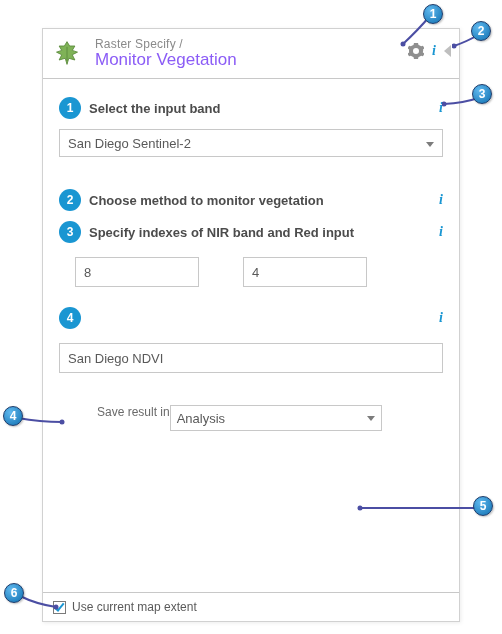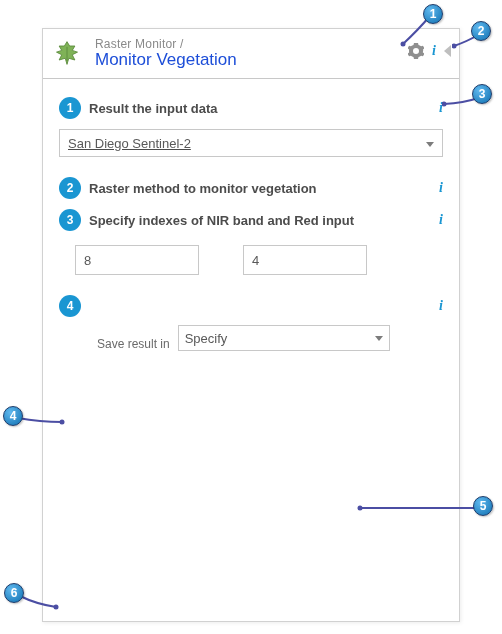--- a/index.html
+++ b/index.html
@@ -41,21 +41,21 @@
   .header-texts {
     margin-left: 44px;
   }
   .breadcrumb {
     font-size: 12px;
     color: #8a8a8a;
     letter-spacing: .2px;
   }
   .panel-title {
     font-size: 17px;
-    color: #1d4ed8;
+    color: #8b5cf6;
     margin-top: -1px;
     font-weight: 400;
   }
   .header-actions {
     position: absolute;
     right: 8px;
     top: 14px;
     display: flex;
     align-items: center;
     gap: 8px;
@@ -104,22 +104,21 @@
   .section-title {
     font-size: 13px;
     color: #4c4c4c;
     font-weight: 600;
   }
   .section-info {
     margin-left: auto;
   }
   .control-row {
     margin-top: 10px;
-    margin-bottom: 20px;
-    text-decoration: underline;
+    margin-bottom: 32px;
   }
   .select {
     width: 100%;
     height: 28px;
     border: 1px solid #c8c8c8;
     background: #fff;
     position: relative;
     display: flex;
     align-items: center;
     padding: 0 24px 0 8px;
@@ -155,23 +154,23 @@
   .text-input {
     width: 100%;
     height: 30px;
     border: 1px solid #c8c8c8;
     padding: 0 8px;
     font-size: 13px;
     color: #595959;
   }
   .save-row {
     display: flex;
-    align-items: flex-end;
+    align-items: flex-start;
     margin-top: 8px;
-    gap: 8px;
+    gap: 0;
     padding-left: 38px;
   }
   .save-label {
     font-size: 12px;
     color: #6a6a6a;
   }
   .save-select {
     width: 212px;
     height: 26px;
     border: 1px solid #c8c8c8;
@@ -248,53 +247,53 @@
 <div class="panel">
 
   <div class="panel-header">
     <span class="leaf-icon">
       <svg viewBox="0 0 32 32" width="28" height="28">
         <path d="M16 3 L19 8 L25 8 L22 13 L28 15 L22 18 L25 24 L18 22 L16 29 L14 22 L7 24 L10 18 L4 15 L10 13 L7 8 L13 8 Z" fill="#7fb257" stroke="#5a8a3b" stroke-width="1"></path>
         <line x1="16" y1="9" x2="16" y2="25" stroke="#5a8a3b" stroke-width="1"></line>
       </svg>
     </span>
     <div class="header-texts">
-      <div class="breadcrumb">Raster Monitor /</div>
+      <div class="breadcrumb">Raster Specify /</div>
       <div class="panel-title">Monitor Vegetation</div>
     </div>
     <div class="header-actions">
       <span class="gear-icon">
         <svg width="16" height="16" viewBox="0 0 16 16">
           <path fill="#8f8f8f" d="M8 5a3 3 0 100 6 3 3 0 000-6zm7 3c0 .5-.05 1-.14 1.46l1.6 1.25-1.5 2.6-1.9-.65c-.74.6-1.6 1.05-2.54 1.3L10 16H6l-.52-2.04a6.6 6.6 0 01-2.54-1.3l-1.9.65-1.5-2.6 1.6-1.25A7.6 7.6 0 011 8c0-.5.05-1 .14-1.46L-.46 5.3l1.5-2.6 1.9.65c.74-.6 1.6-1.05 2.54-1.3L6 0h4l.52 2.04c.94.25 1.8.7 2.54 1.3l1.9-.65 1.5 2.6-1.6 1.25c.9.46.14.96.14 1.46z"></path>
         </svg>
       </span>
       <span class="info-i">i</span>
       <span class="collapse-caret"></span>
     </div>
   </div>
 
   <div class="panel-body">
 
     <div class="section">
       <div class="section-head">
         <div class="step-badge">1</div>
-        <div class="section-title">Result the input data</div>
+        <div class="section-title">Select the input band</div>
         <span class="info-i section-info">i</span>
       </div>
       <div class="control-row">
         <div class="select">
           <span>San Diego Sentinel-2</span>
         </div>
       </div>
     </div>
 
     <div class="section">
       <div class="section-head">
         <div class="step-badge">2</div>
-        <div class="section-title">Raster method to monitor vegetation</div>
+        <div class="section-title">Choose method to monitor vegetation</div>
         <span class="info-i section-info">i</span>
       </div>
     </div>
 
     <div class="section">
       <div class="section-head">
         <div class="step-badge">3</div>
         <div class="section-title">Specify indexes of NIR band and Red input</div>
         <span class="info-i section-info">i</span>
       </div>
@@ -302,30 +301,37 @@
         <input class="band-input" value="8" style="">
         <input class="band-input" value="4" style="">
       </div>
     </div>
 
     <div class="section" style="margin-top:18px;">
       <div class="section-head">
         <div class="step-badge">4</div>
         <span class="info-i section-info">i</span>
       </div>
+      <div class="control-row" style="margin-top:14px;">
+        <input class="text-input" value="San Diego NDVI" style="">
+      </div>
       <div class="save-row">
         <span class="save-label">Save result in</span>
         <div class="save-select">
-          <span>Specify</span>
+          <span>Analysis</span>
         </div>
       </div>
     </div>
 
   </div>
 
+  <div class="panel-footer">
+    <span class="checkbox checked"></span>
+    <span>Use current map extent</span>
+  </div>
 
 </div>
 
 <div class="callout" style="left:423px; top:4px;">1</div>
 <div class="callout" style="left:471px; top:21px;">2</div>
 <div class="callout" style="left:472px; top:84px;">3</div>
 <div class="callout" style="left:3px;   top:406px;">4</div>
 <div class="callout" style="left:473px; top:496px;">5</div>
 <div class="callout" style="left:4px;   top:583px;">6</div>
 

